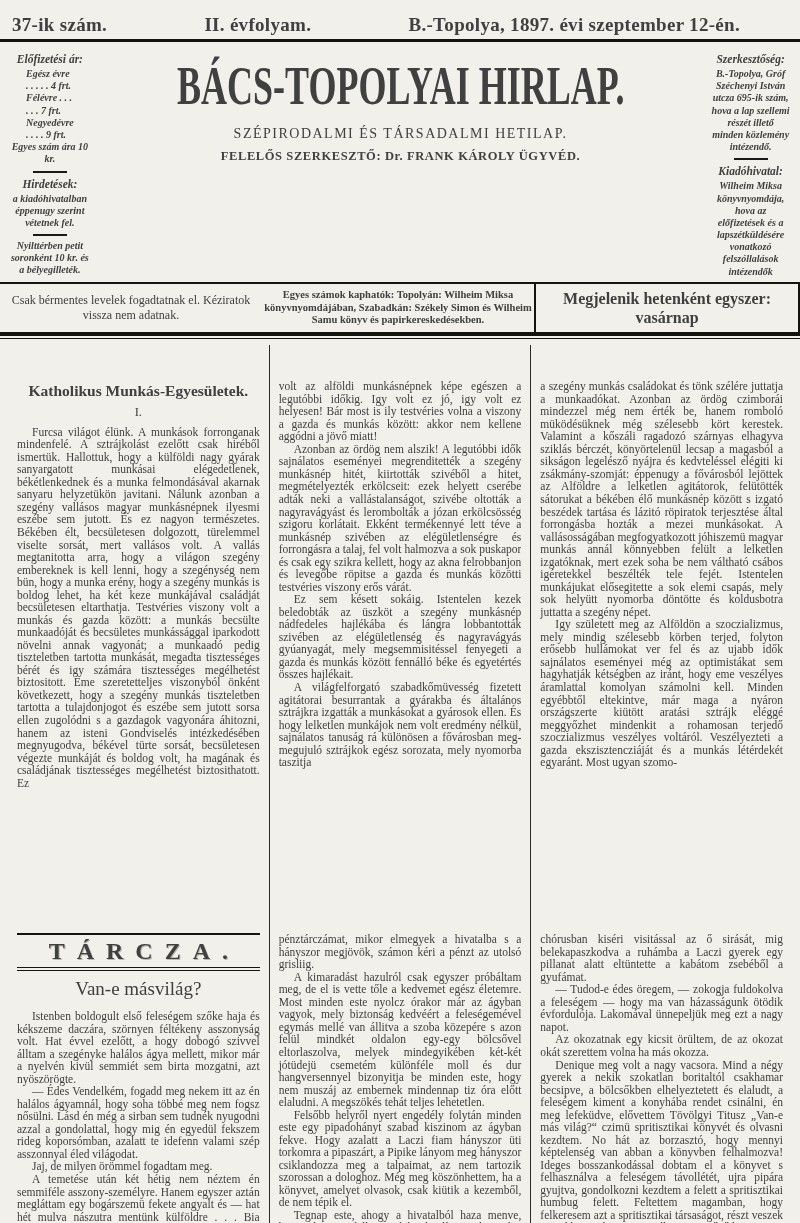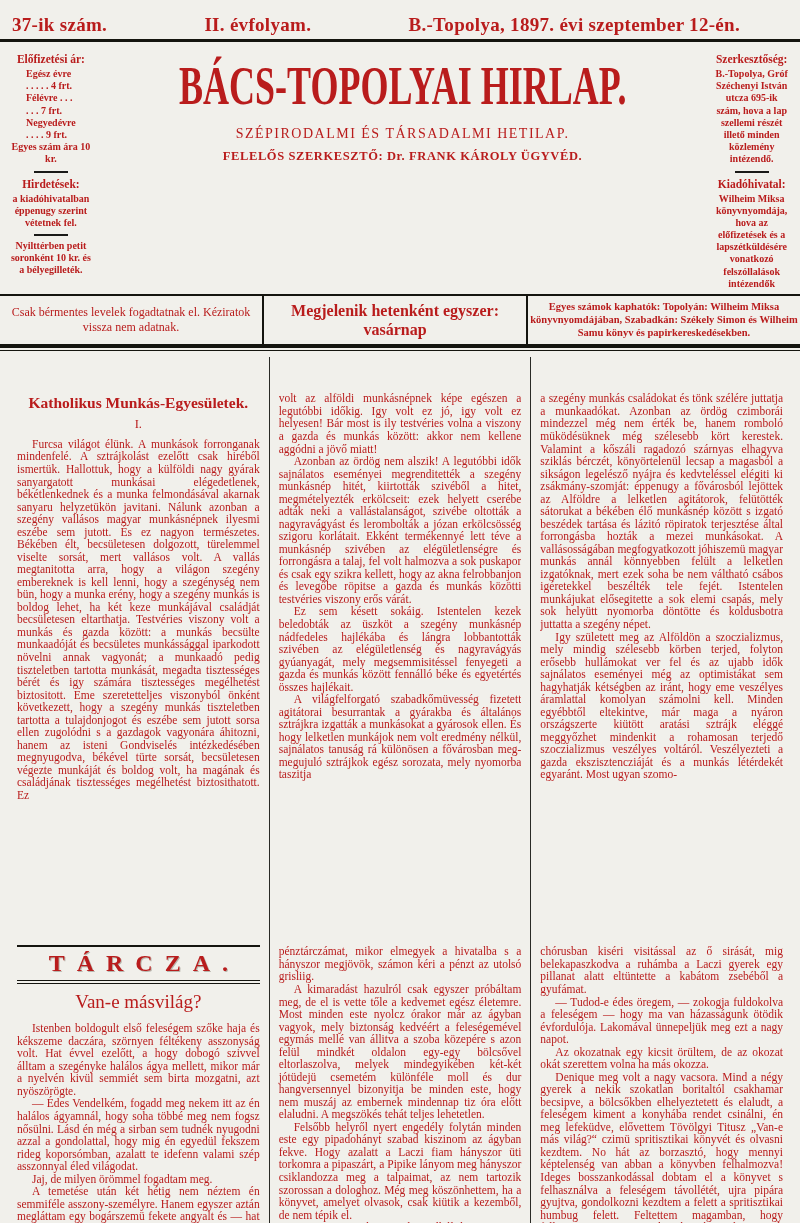--- a/index.html
+++ b/index.html
@@ -1,32 +1,32 @@
 <!DOCTYPE html>
 <html lang="hu"><head>
 <meta charset="utf-8">
 <style>
   * { margin:0; padding:0; box-sizing:border-box; }
   html,body { background:#e6e5e0; }
   .page {
     width:800px; height:1223px; margin:0 auto;
-    background:#f1f0eb; color:#b91c1c;
+    background:#f1f0eb; color:#404040;
     font-family:"Liberation Serif","DejaVu Serif",serif;
     overflow:hidden; display:flex; flex-direction:column;
   }
   
   .top-row {
     display:flex; justify-content:space-between; align-items:baseline;
     padding:14px 12px 3px 12px; border-bottom:3px solid #15150f;
     font-weight:bold; font-size:19px; letter-spacing:0.3px;
   }
   .top-row .date-line { margin-right:48px; }
   
   .masthead { display:flex; padding:8px 10px 4px; }
-  .m-side { width:196px; font-size:10px; line-height:1.22; text-align:center; font-weight:bold; }
+  .m-side { width:196px; font-size:10px; line-height:1.22; text-align:center; font-weight:bold;font-style:italic; }
   .m-side .rates { text-align:left; padding:0 16px; }
   .m-head { font-size:11.5px; font-weight:bold; margin:2px 0 2px; }
   .short-rule { width:34px; border-top:2px solid #1a1a18; margin:5px auto 4px; }
   .m-center { flex:1; text-align:center; padding-top:2px; }
   .paper-title {
     font-size:50px; font-weight:bold; white-space:nowrap; line-height:1.0;
     transform:scaleX(0.72) scaleY(1.1); transform-origin:50% 45%; margin-top:8px;
   }
   .paper-subtitle { font-size:14px; letter-spacing:1.5px; margin-top:16px; }
   .editor-line { font-size:12.5px; margin-top:7px; letter-spacing:0.6px; font-weight:bold; }
@@ -90,25 +90,25 @@
       <div class="m-head">Szerkesztőség:</div>
       <div>B.-Topolya, Gróf Széchenyi István utcza 695-ik szám, hova a lap szellemi részét illető minden közlemény intézendő.</div>
       <div class="short-rule"></div>
       <div class="m-head">Kiadóhivatal:</div>
       <div>Wilheim Miksa könyvnyomdája, hova az előfizetések és a lapszétküldésére vonatkozó felszóllalások intézendők</div>
     </div>
   </section>
 
   <section class="info-bar">
     <div class="ib-cell ib-left">Csak bérmentes levelek fogadtatnak el. Kéziratok vissza nem adatnak.</div>
+    <div class="ib-cell ib-right">Egyes számok kaphatók: Topolyán: Wilheim Miksa könyvnyomdájában, Szabadkán: Székely Simon és Wilheim Samu könyv és papirkereskedésekben.</div>
     <div class="ib-cell ib-center">
       <div class="ib-big">Megjelenik hetenként egyszer:</div>
       <div class="ib-big">vasárnap</div>
     </div>
-    <div class="ib-cell ib-right">Egyes számok kaphatók: Topolyán: Wilheim Miksa könyvnyomdájában, Szabadkán: Székely Simon és Wilheim Samu könyv és papirkereskedésekben.</div>
   </section>
   <div class="double-rule"></div>
 
   <main class="columns">
 
     <div class="col">
       <div class="upper">
         <h2 class="art-title">Katholikus Munkás-Egyesületek.</h2>
         <div class="part-no">I.</div>
         <p>Furcsa világot élünk. A munkások forronganak mindenfelé. A sztrájkolást ezelőtt csak hiréből ismertük. Hallottuk, hogy a külföldi nagy gyárak sanyargatott munkásai elégedetlenek, békétlenkednek és a munka felmondásával akarnak sanyaru helyzetükön javitani. Nálunk azonban a szegény vallásos magyar munkásnépnek ilyesmi eszébe sem jutott. És ez nagyon természetes. Békében élt, becsületesen dolgozott, türelemmel viselte sorsát, mert vallásos volt. A vallás megtanitotta arra, hogy a világon szegény embereknek is kell lenni, hogy a szegénység nem bün, hogy a munka erény, hogy a szegény munkás is boldog lehet, ha két keze munkájával családját becsületesen eltarthatja. Testvéries viszony volt a munkás és gazda között: a munkás becsülte munkaadóját és becsületes munkássággal iparkodott növelni annak vagyonát; a munkaadó pedig tiszteletben tartotta munkását, megadta tisztességes bérét és igy számára tisztességes megélhetést biztositott. Eme szeretetteljes viszonyból önként következett, hogy a szegény munkás tiszteletben tartotta a tulajdonjogot és eszébe sem jutott sorsa ellen zugolódni s a gazdagok vagyonára áhitozni, hanem az isteni Gondviselés intézkedésében megnyugodva, békével türte sorsát, becsületesen végezte munkáját és boldog volt, ha magának és családjának tisztességes megélhetést biztosithatott. Ez</p>

